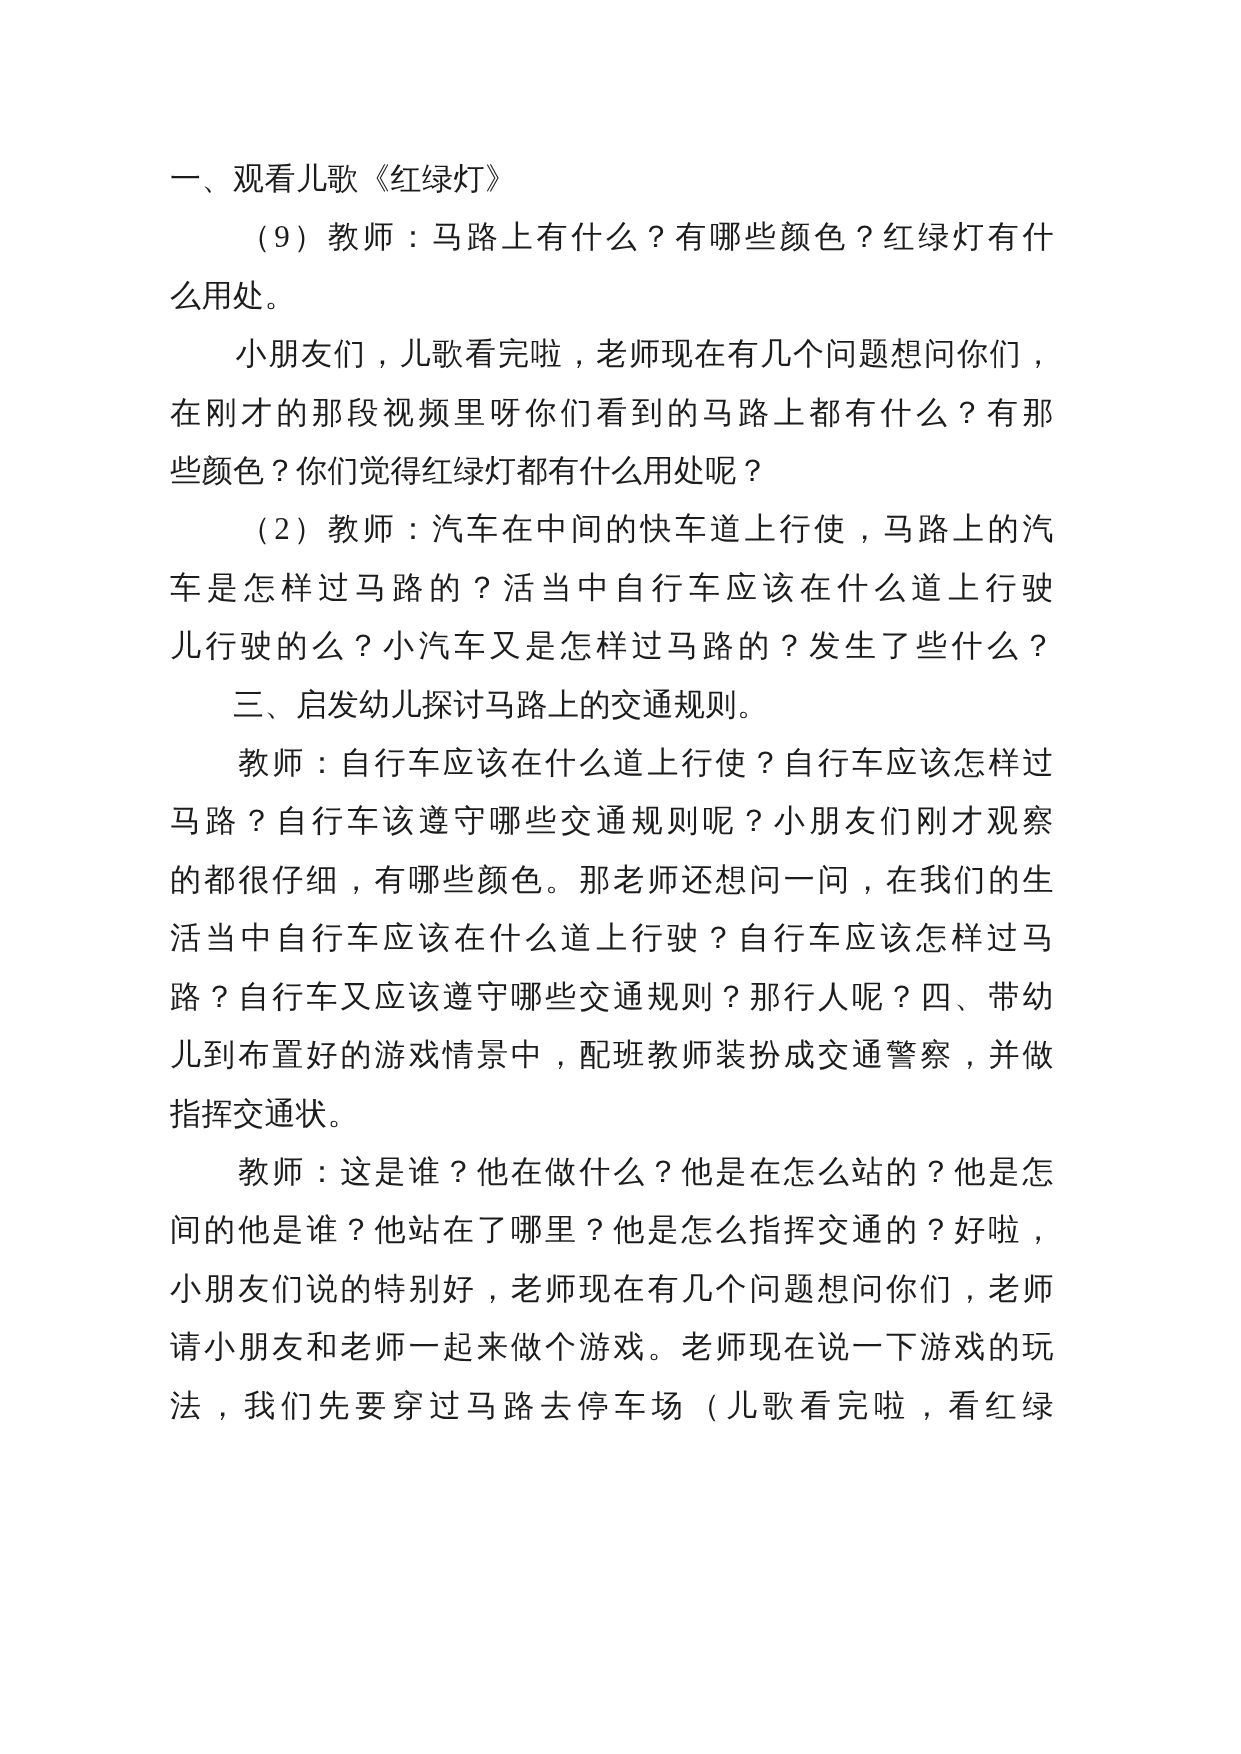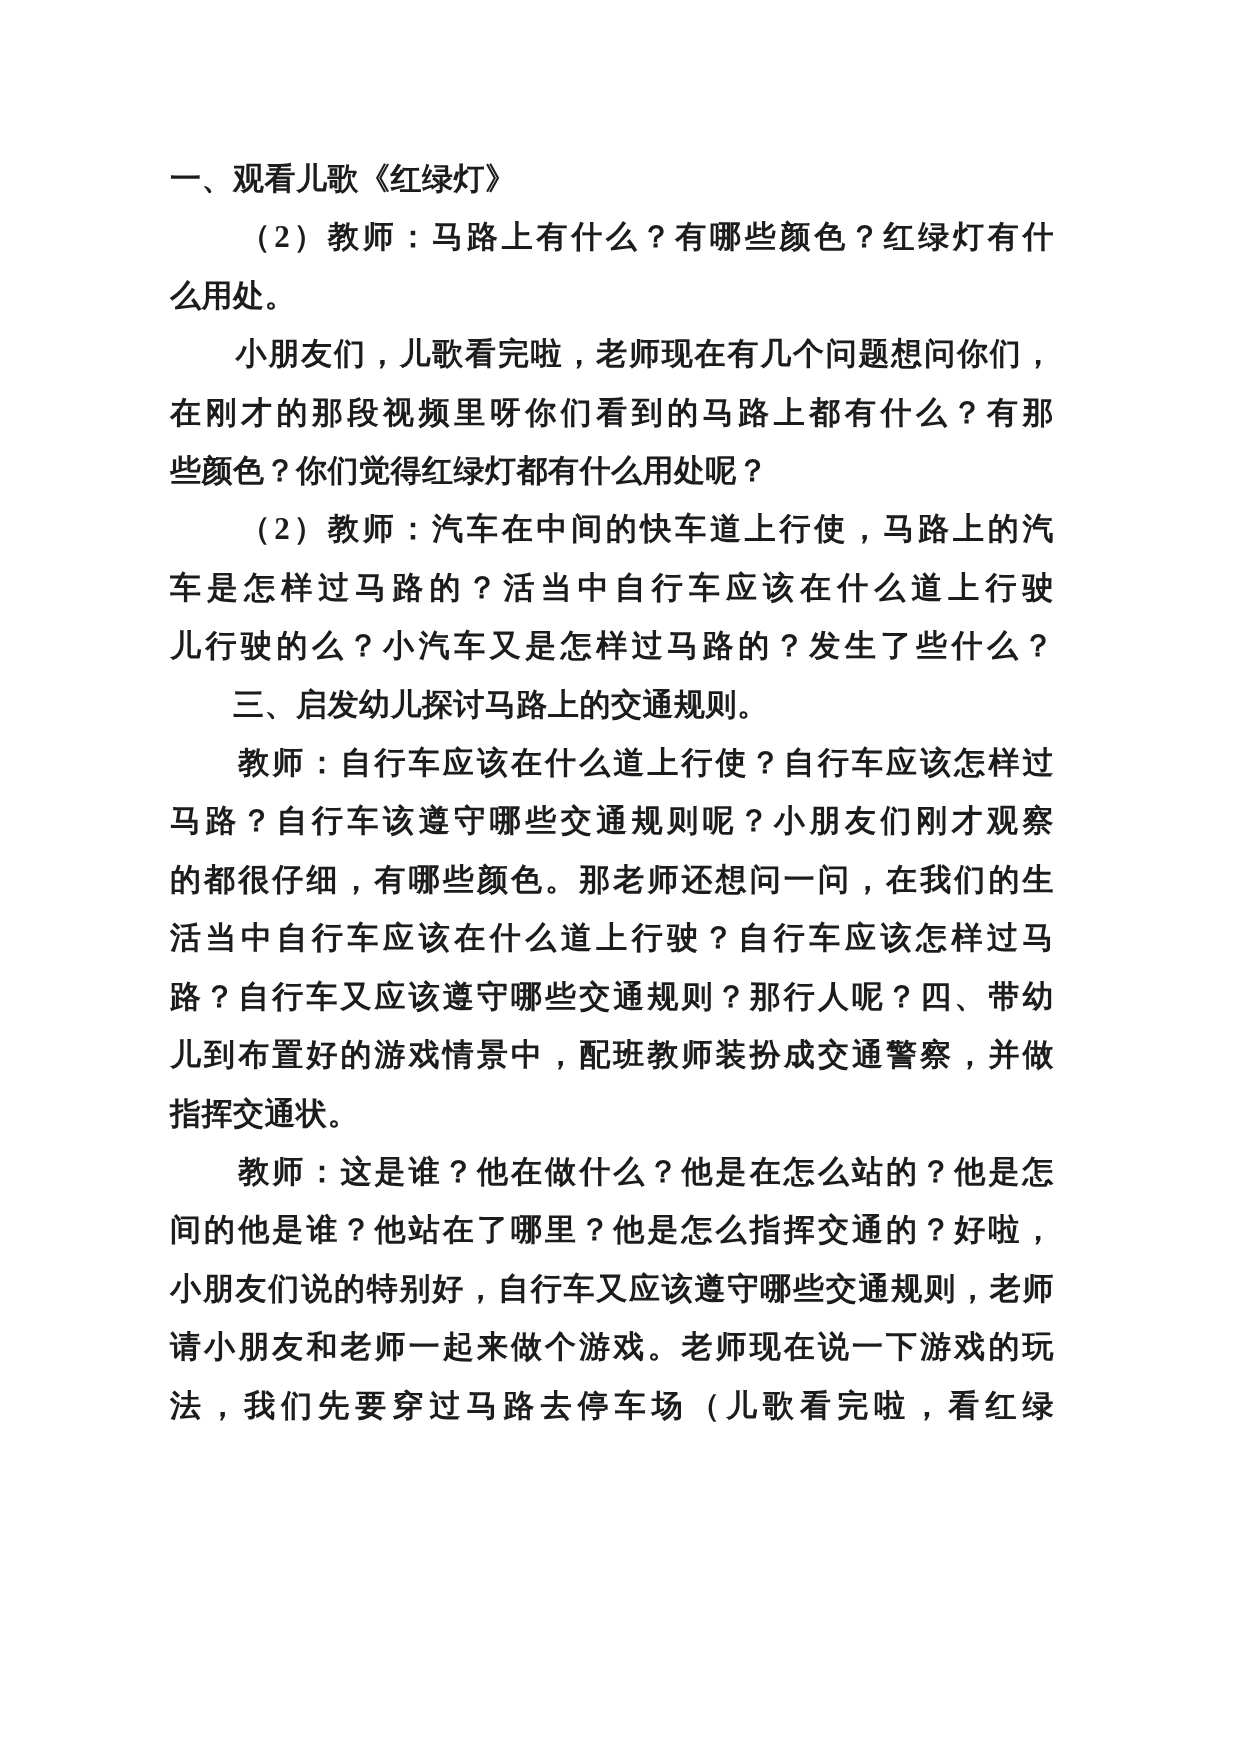--- a/index.html
+++ b/index.html
@@ -16,53 +16,53 @@
     font-family: "Liberation Serif", "DejaVu Serif", serif;
   }
   .doc {
     position: absolute;
     left: 170px;
     top: 150px;
     width: 884px;
     color: #1c1c1c;
     font-size: 31px;
     line-height: 58.4px;
-    font-weight: 700;
+    font-weight: 400;
   }
   .line {
     text-align: left;
     letter-spacing: 0.5px;
   }
   .line.just {
     text-align: justify;
     text-align-last: justify;
     text-justify: inter-character;
   }
 </style>
 </head>
 <body>
 
 <div class="page" style="background: rgb(255, 255, 255);">
   <div class="doc" style="color: rgb(28, 28, 28);">
       <div class="line">一、观看儿歌《红绿灯》</div>
-      <div class="line just">　　（2）教师：马路上有什么？有哪些颜色？红绿灯有什</div>
+      <div class="line just">　　（9）教师：马路上有什么？有哪些颜色？红绿灯有什</div>
       <div class="line">么用处。</div>
       <div class="line just">　　小朋友们，儿歌看完啦，老师现在有几个问题想问你们，</div>
       <div class="line just">在刚才的那段视频里呀你们看到的马路上都有什么？有那</div>
       <div class="line">些颜色？你们觉得红绿灯都有什么用处呢？</div>
       <div class="line just">　　（2）教师：汽车在中间的快车道上行使，马路上的汽</div>
       <div class="line just">车是怎样过马路的？活当中自行车应该在什么道上行驶</div>
       <div class="line just">儿行驶的么？小汽车又是怎样过马路的？发生了些什么？</div>
       <div class="line">　　三、启发幼儿探讨马路上的交通规则。</div>
       <div class="line just">　　教师：自行车应该在什么道上行使？自行车应该怎样过</div>
       <div class="line just">马路？自行车该遵守哪些交通规则呢？小朋友们刚才观察</div>
       <div class="line just">的都很仔细，有哪些颜色。那老师还想问一问，在我们的生</div>
       <div class="line just">活当中自行车应该在什么道上行驶？自行车应该怎样过马</div>
       <div class="line just">路？自行车又应该遵守哪些交通规则？那行人呢？四、带幼</div>
       <div class="line just">儿到布置好的游戏情景中，配班教师装扮成交通警察，并做</div>
       <div class="line">指挥交通状。</div>
       <div class="line just">　　教师：这是谁？他在做什么？他是在怎么站的？他是怎</div>
       <div class="line just">间的他是谁？他站在了哪里？他是怎么指挥交通的？好啦，</div>
-      <div class="line just">小朋友们说的特别好，自行车又应该遵守哪些交通规则，老师</div>
+      <div class="line just">小朋友们说的特别好，老师现在有几个问题想问你们，老师</div>
       <div class="line just">请小朋友和老师一起来做个游戏。老师现在说一下游戏的玩</div>
       <div class="line just">法，我们先要穿过马路去停车场（儿歌看完啦，看红绿</div>
     </div>
 </div>
 
 </body></html>

